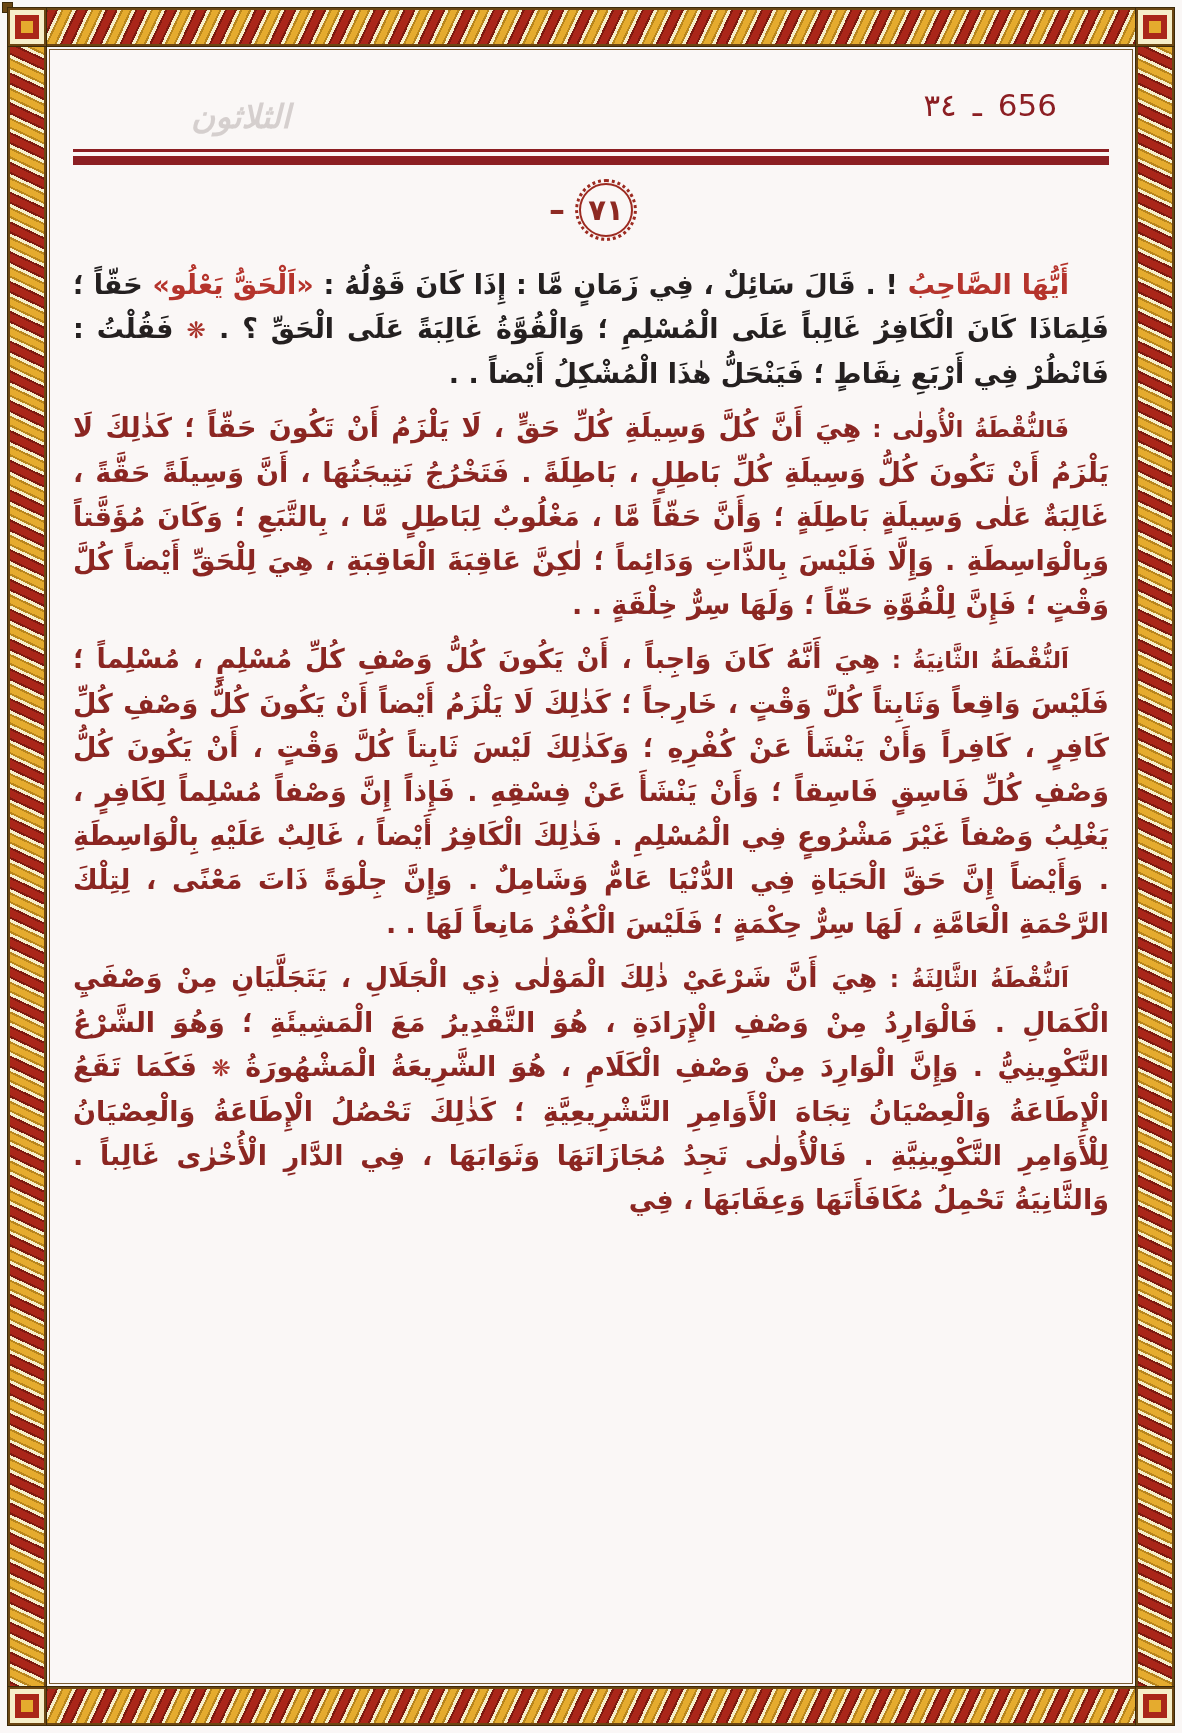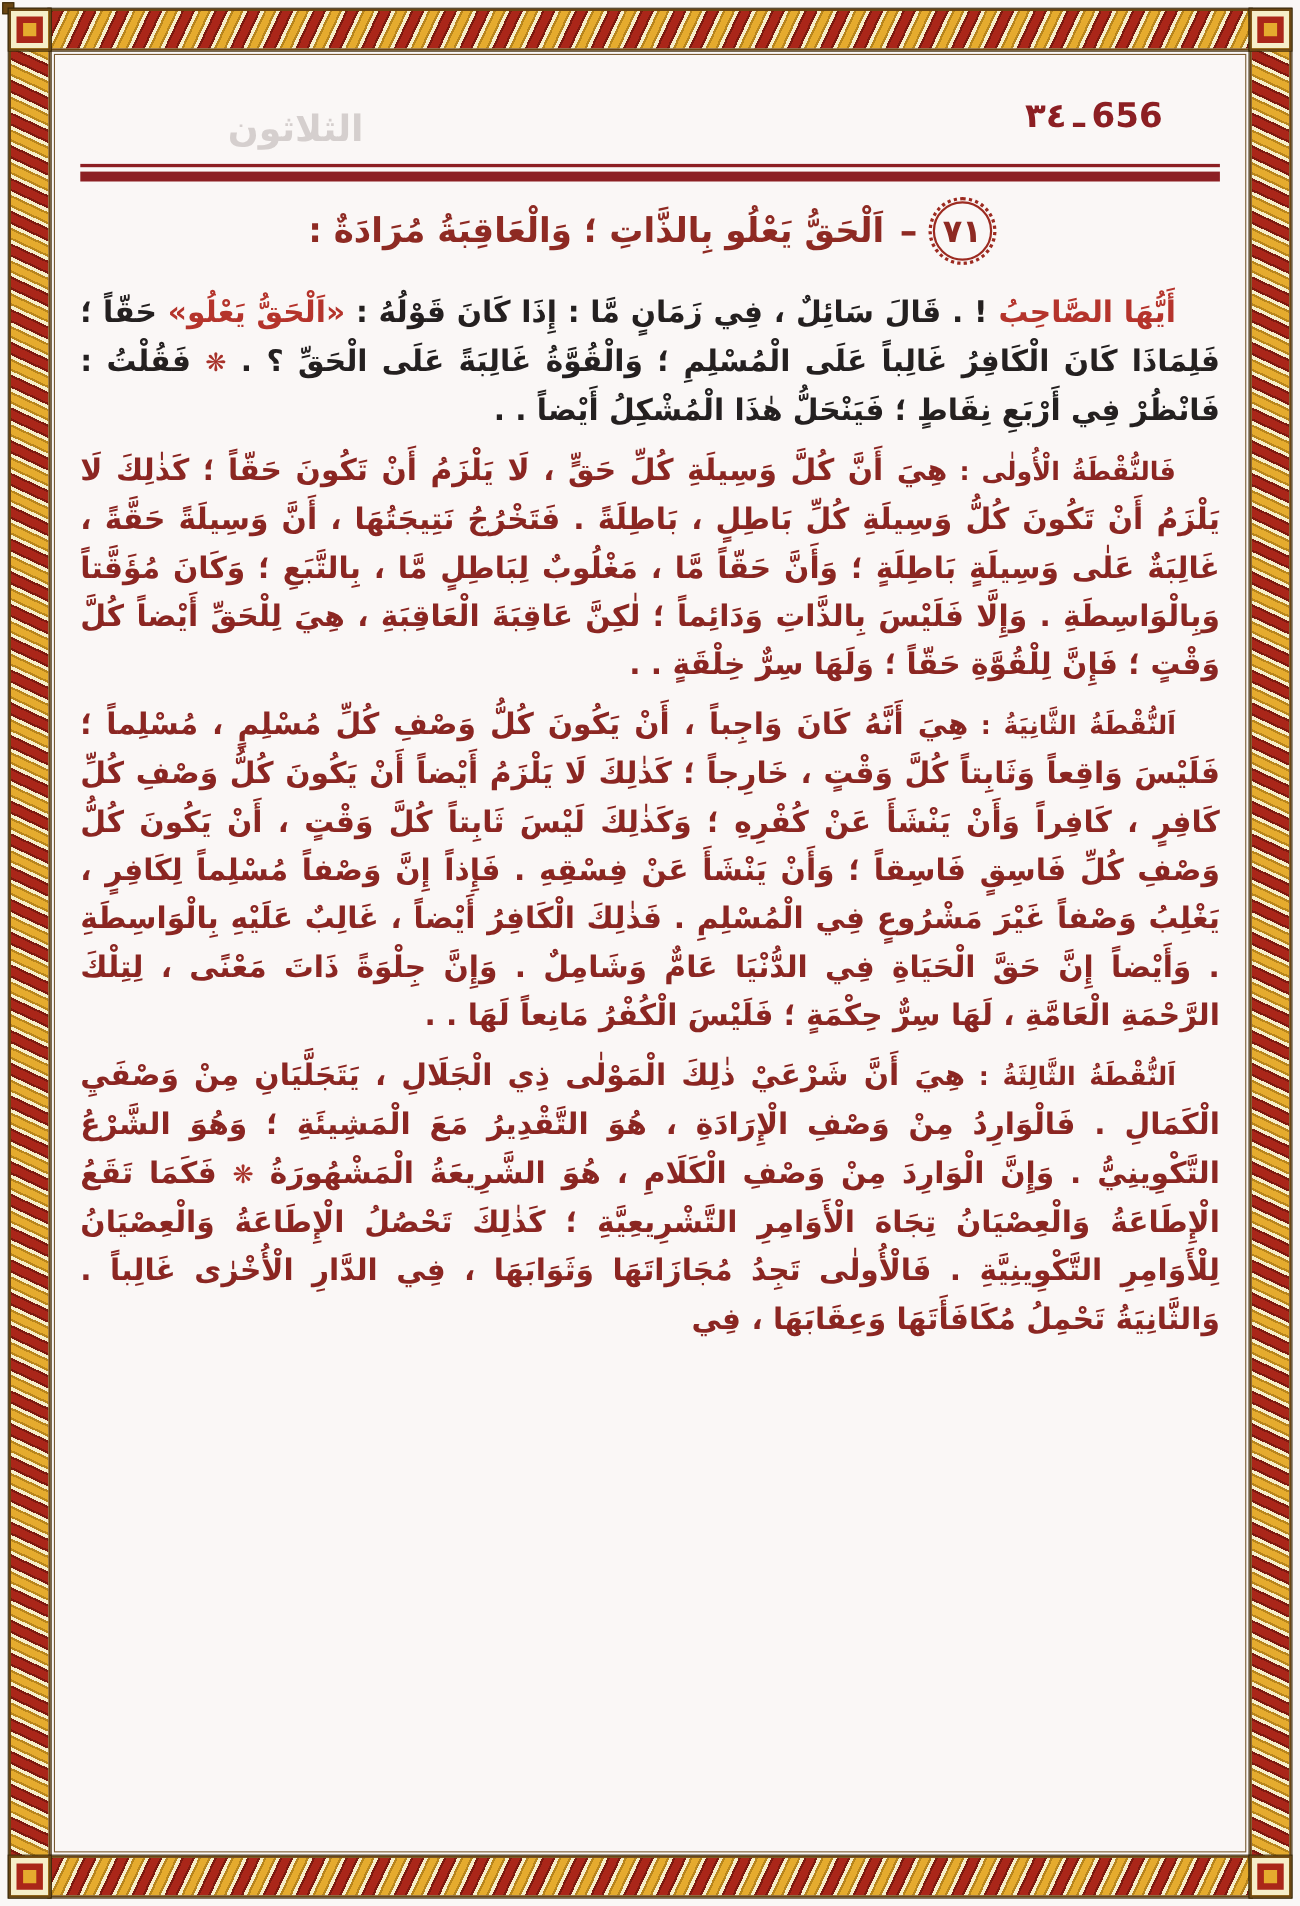--- a/index.html
+++ b/index.html
@@ -27,24 +27,24 @@
   .corner.bl{bottom:8px;left:8px;} .corner.br{bottom:8px;right:8px;}
   .finial{position:absolute;top:2px;left:2px;width:9px;height:9px;background:#6b4613;border:1px solid #3d2a0a;}
   .inner-line{position:absolute;inset:49px;border:1px solid #7a5a30;pointer-events:none;}
 
   
   .content{position:absolute;inset:51px;padding:8px 22px 0 22px;direction:rtl;}
 
   .header{position:relative;height:86px;}
   .page-title{margin:0;text-align:center;font-size:37px;font-weight:bold;color:#8c1f23;
     padding-top:24px;position:relative;z-index:1;}
-  .ghost{position:absolute;top:38px;left:134px;font-size:33px;font-weight:bold;
-    color:#aaa09e;opacity:.45;z-index:0;white-space:nowrap;}
+  .ghost{position:absolute;top:38px;left:118px;font-size:33px;font-weight:bold;
+    color:#aaa09e;opacity:.45;z-index:0;white-space:nowrap;font-style:italic;}
   .page-num{position:absolute;top:28px;right:52px;direction:ltr;display:flex;
-    align-items:flex-end;gap:6px;font-size:31px;font-weight:bold;color:#8c1f23;z-index:1;}
+    align-items:flex-end;gap:16px;font-size:31px;font-weight:normal;color:#8c1f23;z-index:1;}
 
   .rule-thin{height:3px;background:#8c1f23;margin:4px 0 4px;}
   .rule-thick{height:9px;background:#8c1f23;margin:0 0 18px;}
 
   .section-heading{display:flex;align-items:center;justify-content:center;gap:14px;
     margin:10px 0 26px;color:#8e2a23;}
   .medallion{width:50px;height:50px;flex:0 0 auto;border-radius:50%;
     border:2px solid #9c2a20;outline:3px dotted #9c2a20;outline-offset:1px;
     display:inline-flex;align-items:center;justify-content:center;
     font-size:29px;font-weight:bold;color:#8e2a23;background:#faf7f6;}
@@ -85,21 +85,20 @@
         <span>656</span>
       </div>
     </div>
 
     <div class="rule-thin"></div>
     <div class="rule-thick"></div>
 
     <div class="section-heading">
       <span class="medallion">٧١</span>
       <span class="section-dash">–</span>
-      <span class="section-title">اَلْحَقُّ يَعْلُو بِالذَّاتِ ؛ وَالْعَاقِبَةُ مُرَادَةٌ :</span>
     </div>
 
     <div class="body-text">
       <p class="para-black"><span class="run run-red">أَيُّهَا الصَّاحِبُ</span><span class="run run-t"> ! . قَالَ سَائِلٌ ، فِي زَمَانٍ مَّا : إِذَا كَانَ قَوْلُهُ : </span><span class="run run-red">«اَلْحَقُّ يَعْلُو»</span><span class="run run-t"> حَقّاً ؛ فَلِمَاذَا كَانَ الْكَافِرُ غَالِباً عَلَى الْمُسْلِمِ ؛ وَالْقُوَّةُ غَالِبَةً عَلَى الْحَقِّ ؟ . </span><span class="run run-ros">❋</span><span class="run run-t"> فَقُلْتُ : فَانْظُرْ فِي أَرْبَعِ نِقَاطٍ ؛ فَيَنْحَلُّ هٰذَا الْمُشْكِلُ أَيْضاً . .</span></p>
       <p class="para-maroon"><span class="run run-lead">فَالنُّقْطَةُ الْأُولٰى : </span><span class="run run-t">هِيَ أَنَّ كُلَّ وَسِيلَةِ كُلِّ حَقٍّ ، لَا يَلْزَمُ أَنْ تَكُونَ حَقّاً ؛ كَذٰلِكَ لَا يَلْزَمُ أَنْ تَكُونَ كُلُّ وَسِيلَةِ كُلِّ بَاطِلٍ ، بَاطِلَةً . فَتَخْرُجُ نَتِيجَتُهَا ، أَنَّ وَسِيلَةً حَقَّةً ، غَالِبَةٌ عَلٰى وَسِيلَةٍ بَاطِلَةٍ ؛ وَأَنَّ حَقّاً مَّا ، مَغْلُوبٌ لِبَاطِلٍ مَّا ، بِالتَّبَعِ ؛ وَكَانَ مُؤَقَّتاً وَبِالْوَاسِطَةِ . وَإِلَّا فَلَيْسَ بِالذَّاتِ وَدَائِماً ؛ لٰكِنَّ عَاقِبَةَ الْعَاقِبَةِ ، هِيَ لِلْحَقِّ أَيْضاً كُلَّ وَقْتٍ ؛ فَإِنَّ لِلْقُوَّةِ حَقّاً ؛ وَلَهَا سِرٌّ خِلْقَةٍ . .</span></p>
       <p class="para-maroon"><span class="run run-lead">اَلنُّقْطَةُ الثَّانِيَةُ : </span><span class="run run-t">هِيَ أَنَّهُ كَانَ وَاجِباً ، أَنْ يَكُونَ كُلُّ وَصْفِ كُلِّ مُسْلِمٍ ، مُسْلِماً ؛ فَلَيْسَ وَاقِعاً وَثَابِتاً كُلَّ وَقْتٍ ، خَارِجاً ؛ كَذٰلِكَ لَا يَلْزَمُ أَيْضاً أَنْ يَكُونَ كُلُّ وَصْفِ كُلِّ كَافِرٍ ، كَافِراً وَأَنْ يَنْشَأَ عَنْ كُفْرِهِ ؛ وَكَذٰلِكَ لَيْسَ ثَابِتاً كُلَّ وَقْتٍ ، أَنْ يَكُونَ كُلُّ وَصْفِ كُلِّ فَاسِقٍ فَاسِقاً ؛ وَأَنْ يَنْشَأَ عَنْ فِسْقِهِ . فَإِذاً إِنَّ وَصْفاً مُسْلِماً لِكَافِرٍ ، يَغْلِبُ وَصْفاً غَيْرَ مَشْرُوعٍ فِي الْمُسْلِمِ . فَذٰلِكَ الْكَافِرُ أَيْضاً ، غَالِبٌ عَلَيْهِ بِالْوَاسِطَةِ . وَأَيْضاً إِنَّ حَقَّ الْحَيَاةِ فِي الدُّنْيَا عَامٌّ وَشَامِلٌ . وَإِنَّ جِلْوَةً ذَاتَ مَعْنًى ، لِتِلْكَ الرَّحْمَةِ الْعَامَّةِ ، لَهَا سِرٌّ حِكْمَةٍ ؛ فَلَيْسَ الْكُفْرُ مَانِعاً لَهَا . .</span></p>
       <p class="para-maroon"><span class="run run-lead">اَلنُّقْطَةُ الثَّالِثَةُ : </span><span class="run run-t">هِيَ أَنَّ شَرْعَيْ ذٰلِكَ الْمَوْلٰى ذِي الْجَلَالِ ، يَتَجَلَّيَانِ مِنْ وَصْفَيِ الْكَمَالِ . فَالْوَارِدُ مِنْ وَصْفِ الْإِرَادَةِ ، هُوَ التَّقْدِيرُ مَعَ الْمَشِيئَةِ ؛ وَهُوَ الشَّرْعُ التَّكْوِينِيُّ . وَإِنَّ الْوَارِدَ مِنْ وَصْفِ الْكَلَامِ ، هُوَ الشَّرِيعَةُ الْمَشْهُورَةُ </span><span class="run run-ros">❋</span><span class="run run-t"> فَكَمَا تَقَعُ الْإِطَاعَةُ وَالْعِصْيَانُ تِجَاهَ الْأَوَامِرِ التَّشْرِيعِيَّةِ ؛ كَذٰلِكَ تَحْصُلُ الْإِطَاعَةُ وَالْعِصْيَانُ لِلْأَوَامِرِ التَّكْوِينِيَّةِ . فَالْأُولٰى تَجِدُ مُجَازَاتَهَا وَثَوَابَهَا ، فِي الدَّارِ الْأُخْرٰى غَالِباً . وَالثَّانِيَةُ تَحْمِلُ مُكَافَأَتَهَا وَعِقَابَهَا ، فِي</span></p>
     </div>
 
   </div>

